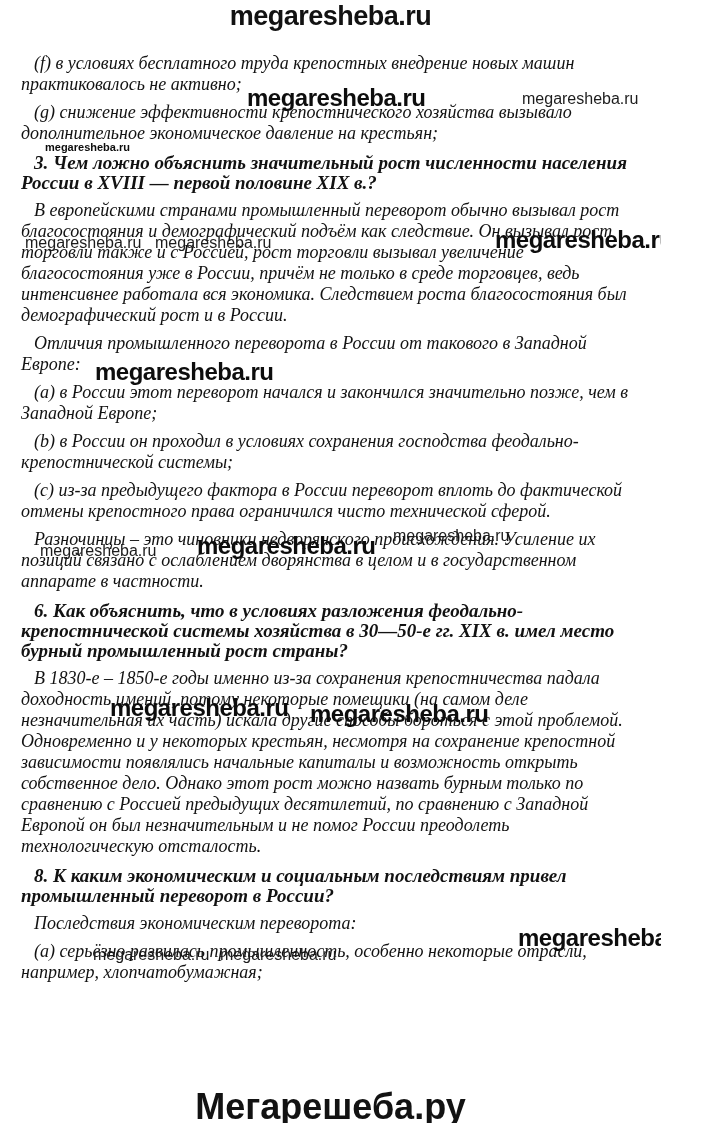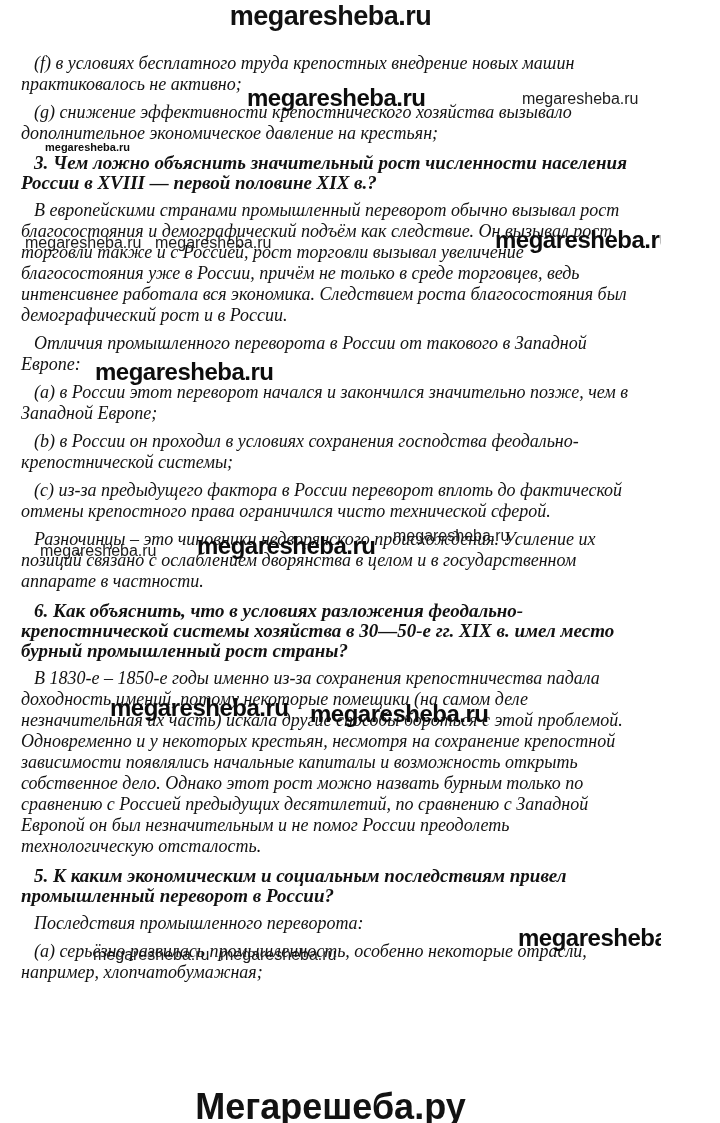--- a/index.html
+++ b/index.html
@@ -87,22 +87,22 @@
       <p><span>(g) снижение эффективности крепостнического хозяйства вызывало дополнительное экономическое давление на крестьян;</span></p>
       <h2><span>3. Чем ложно объяснить значительный рост численности населения России в XVIII — первой половине XIX в.?</span></h2>
       <p><span>В европейскими странами промышленный переворот обычно вызывал рост благосостояния и демографический подъём как следствие. Он вызывал рост торговли также и с Россией, рост торговли вызывал увеличение благосостояния уже в России, причём не только в среде торговцев, ведь интенсивнее работала вся экономика. Следствием роста благосостояния был демографический рост и в России.</span></p>
       <p><span>Отличия промышленного переворота в России от такового в Западной Европе:</span></p>
       <p><span>(a) в России этот переворот начался и закончился значительно позже, чем в Западной Европе;</span></p>
       <p><span>(b) в России он проходил в условиях сохранения господства феодально-крепостнической системы;</span></p>
       <p><span>(c) из-за предыдущего фактора в России переворот вплоть до фактической отмены крепостного права ограничился чисто технической сферой.</span></p>
       <p><span>Разночинцы – это чиновники недворянского происхождения. Усиление их позиций связано с ослаблением дворянства в целом и в государственном аппарате в частности.</span></p>
       <h2><span>6. Как объяснить, что в условиях разложения феодально-крепостнической системы хозяйства в 30—50-е гг. XIX в. имел место бурный промышленный рост страны?</span></h2>
       <p><span>В 1830-е – 1850-е годы именно из-за сохранения крепостничества падала доходность имений, потому некоторые помещики (на самом деле незначительная их часть) искала другие способы бороться с этой проблемой. Одновременно и у некоторых крестьян, несмотря на сохранение крепостной зависимости появлялись начальные капиталы и возможность открыть собственное дело. Однако этот рост можно назвать бурным только по сравнению с Россией предыдущих десятилетий, по сравнению с Западной Европой он был незначительным и не помог России преодолеть технологическую отсталость.</span></p>
-      <h2><span>5. К каким экономическим и социальным последствиям привел промышленный переворот в России?</span></h2>
-      <p><span>Последствия промышленного переворота:</span></p>
+      <h2><span>8. К каким экономическим и социальным последствиям привел промышленный переворот в России?</span></h2>
+      <p><span>Последствия экономическим переворота:</span></p>
       <p><span>(a) серьёзно развилась промышленность, особенно некоторые отрасли, например, хлопчатобумажная;</span></p>
     </div>
 
   <div id="overlay">
       <span class="wm bold-lg" style="left: 247px; top: 84px;">megaresheba.ru</span>
       <span class="wm light-md" style="left: 522px; top: 90px;">megaresheba.ru</span>
       <span class="wm small" style="left: 45px; top: 141px;">megaresheba.ru</span>
       <span class="wm light-md" style="left: 25px; top: 234px;">megaresheba.ru</span>
       <span class="wm light-md" style="left: 155px; top: 234px;">megaresheba.ru</span>
       <span class="wm bold-lg" style="left: 495px; top: 226px;">megaresheba.ru</span>

